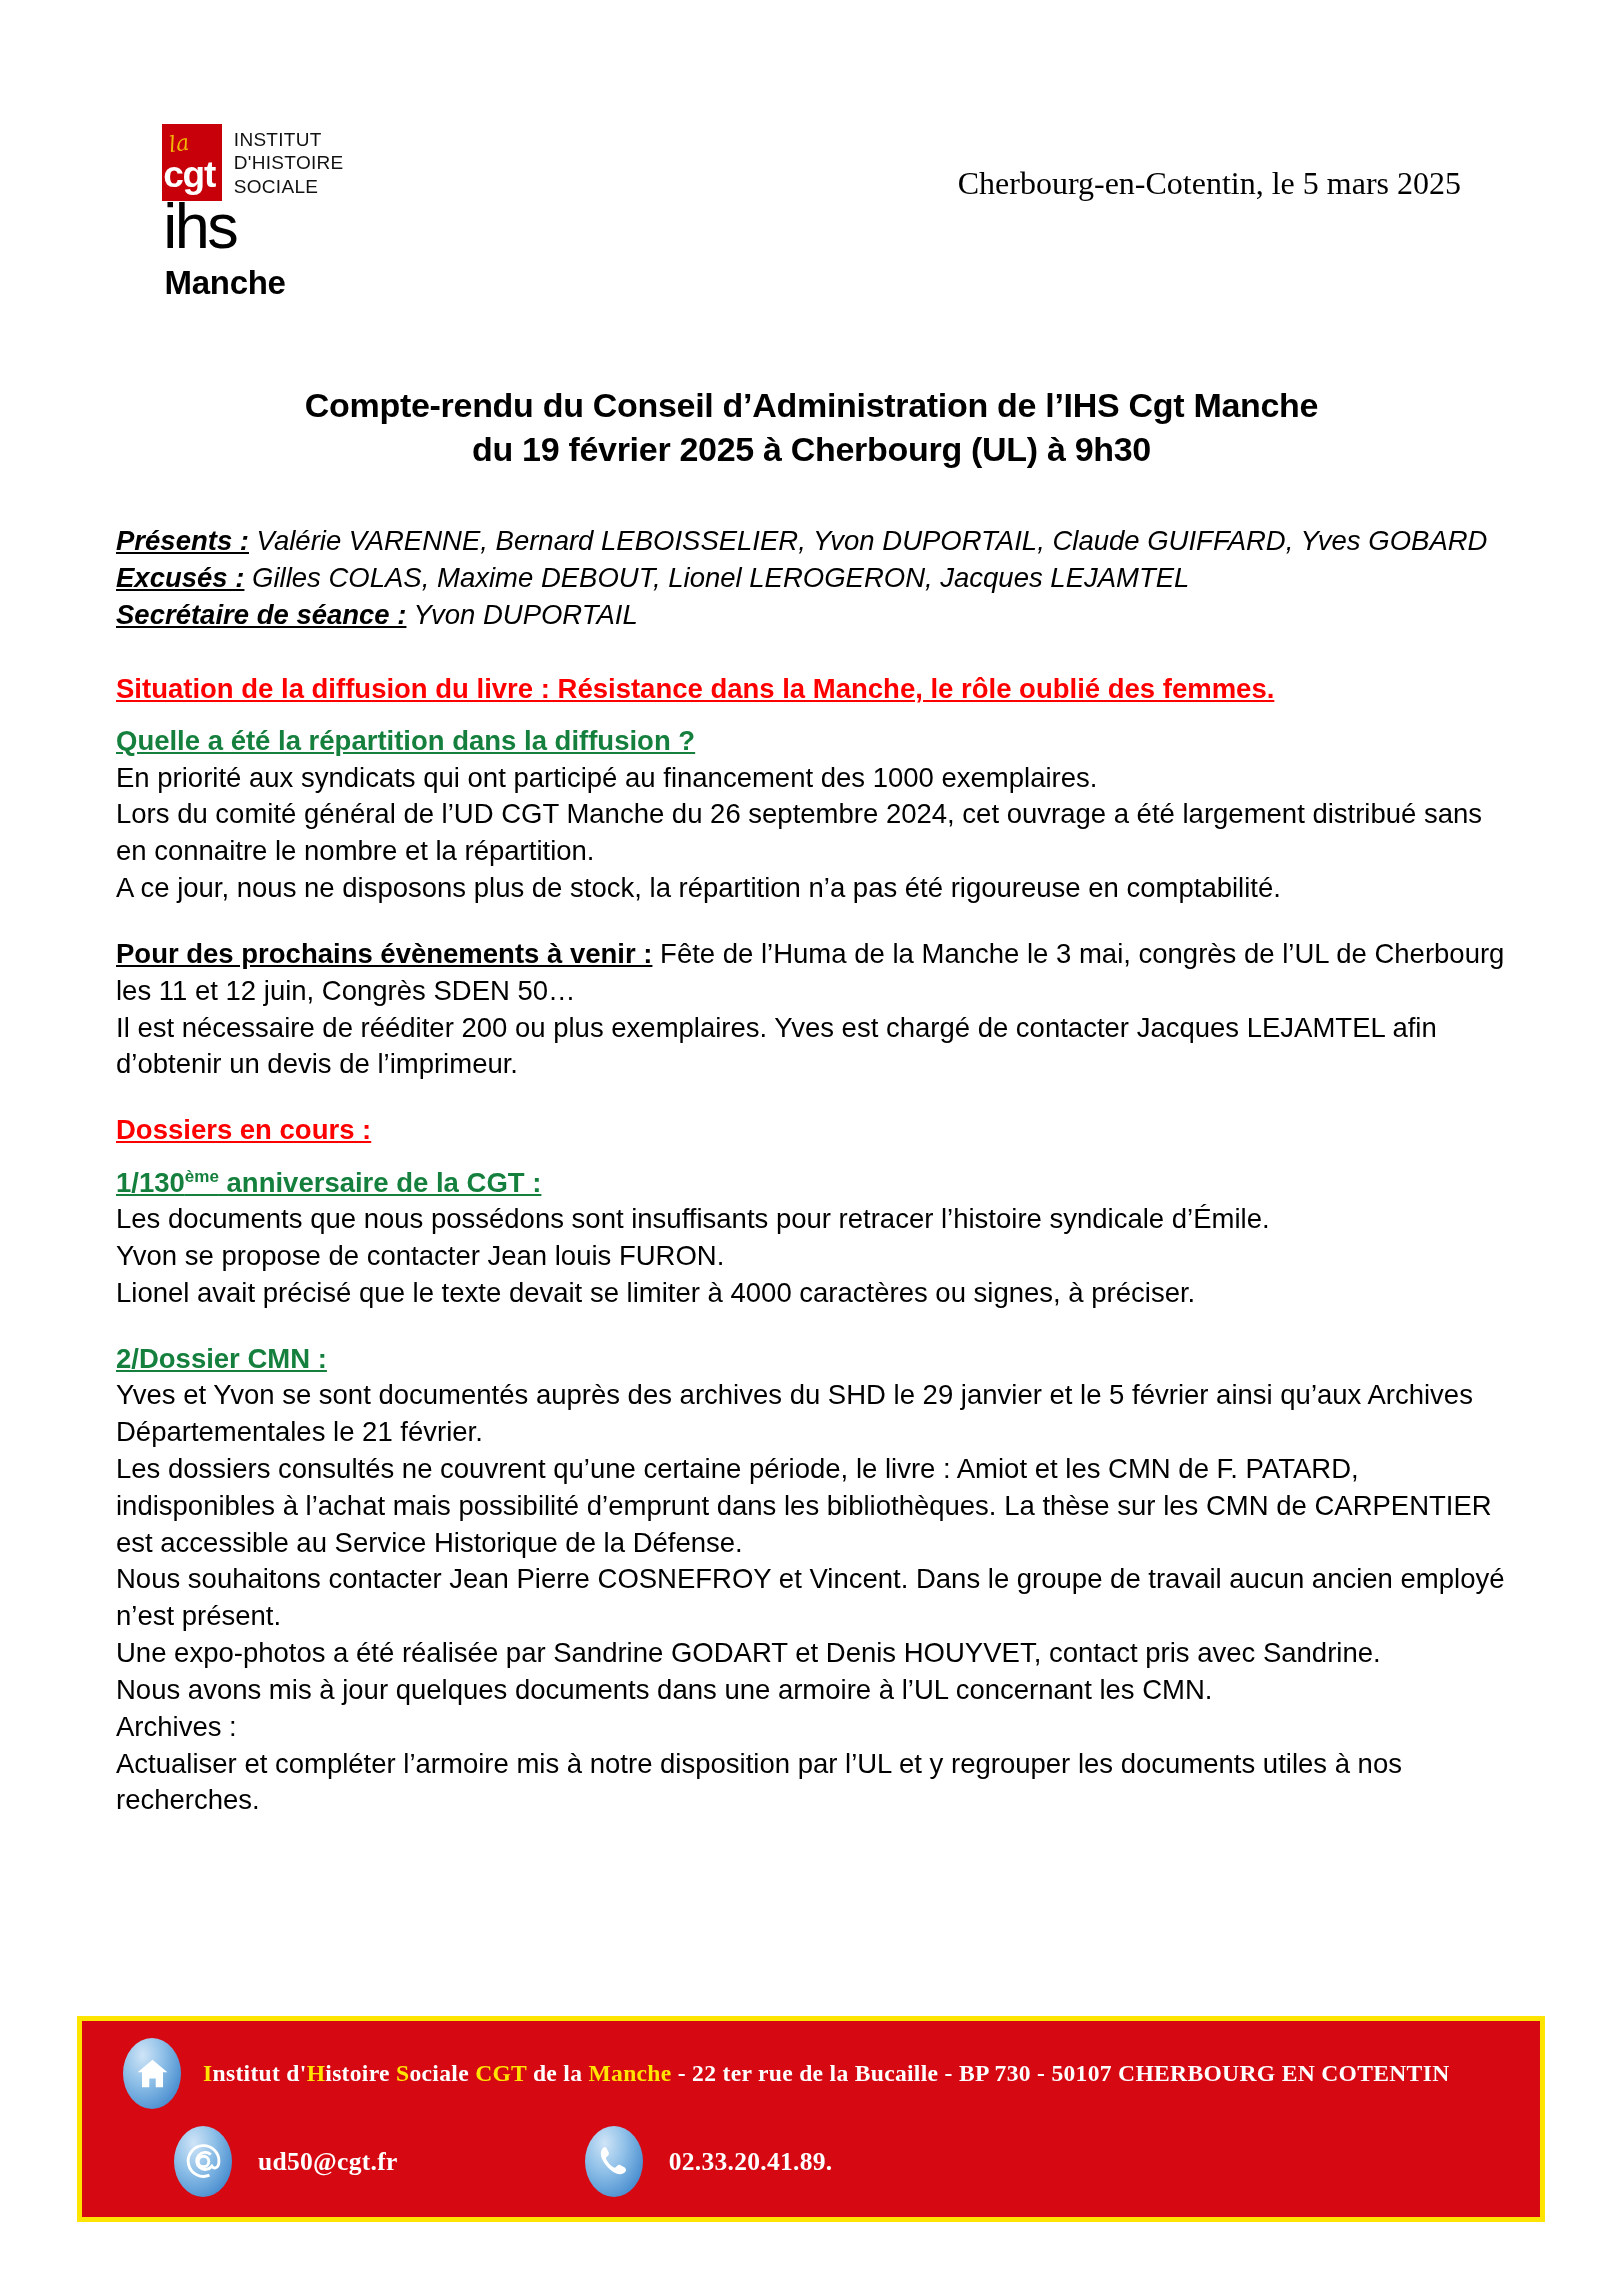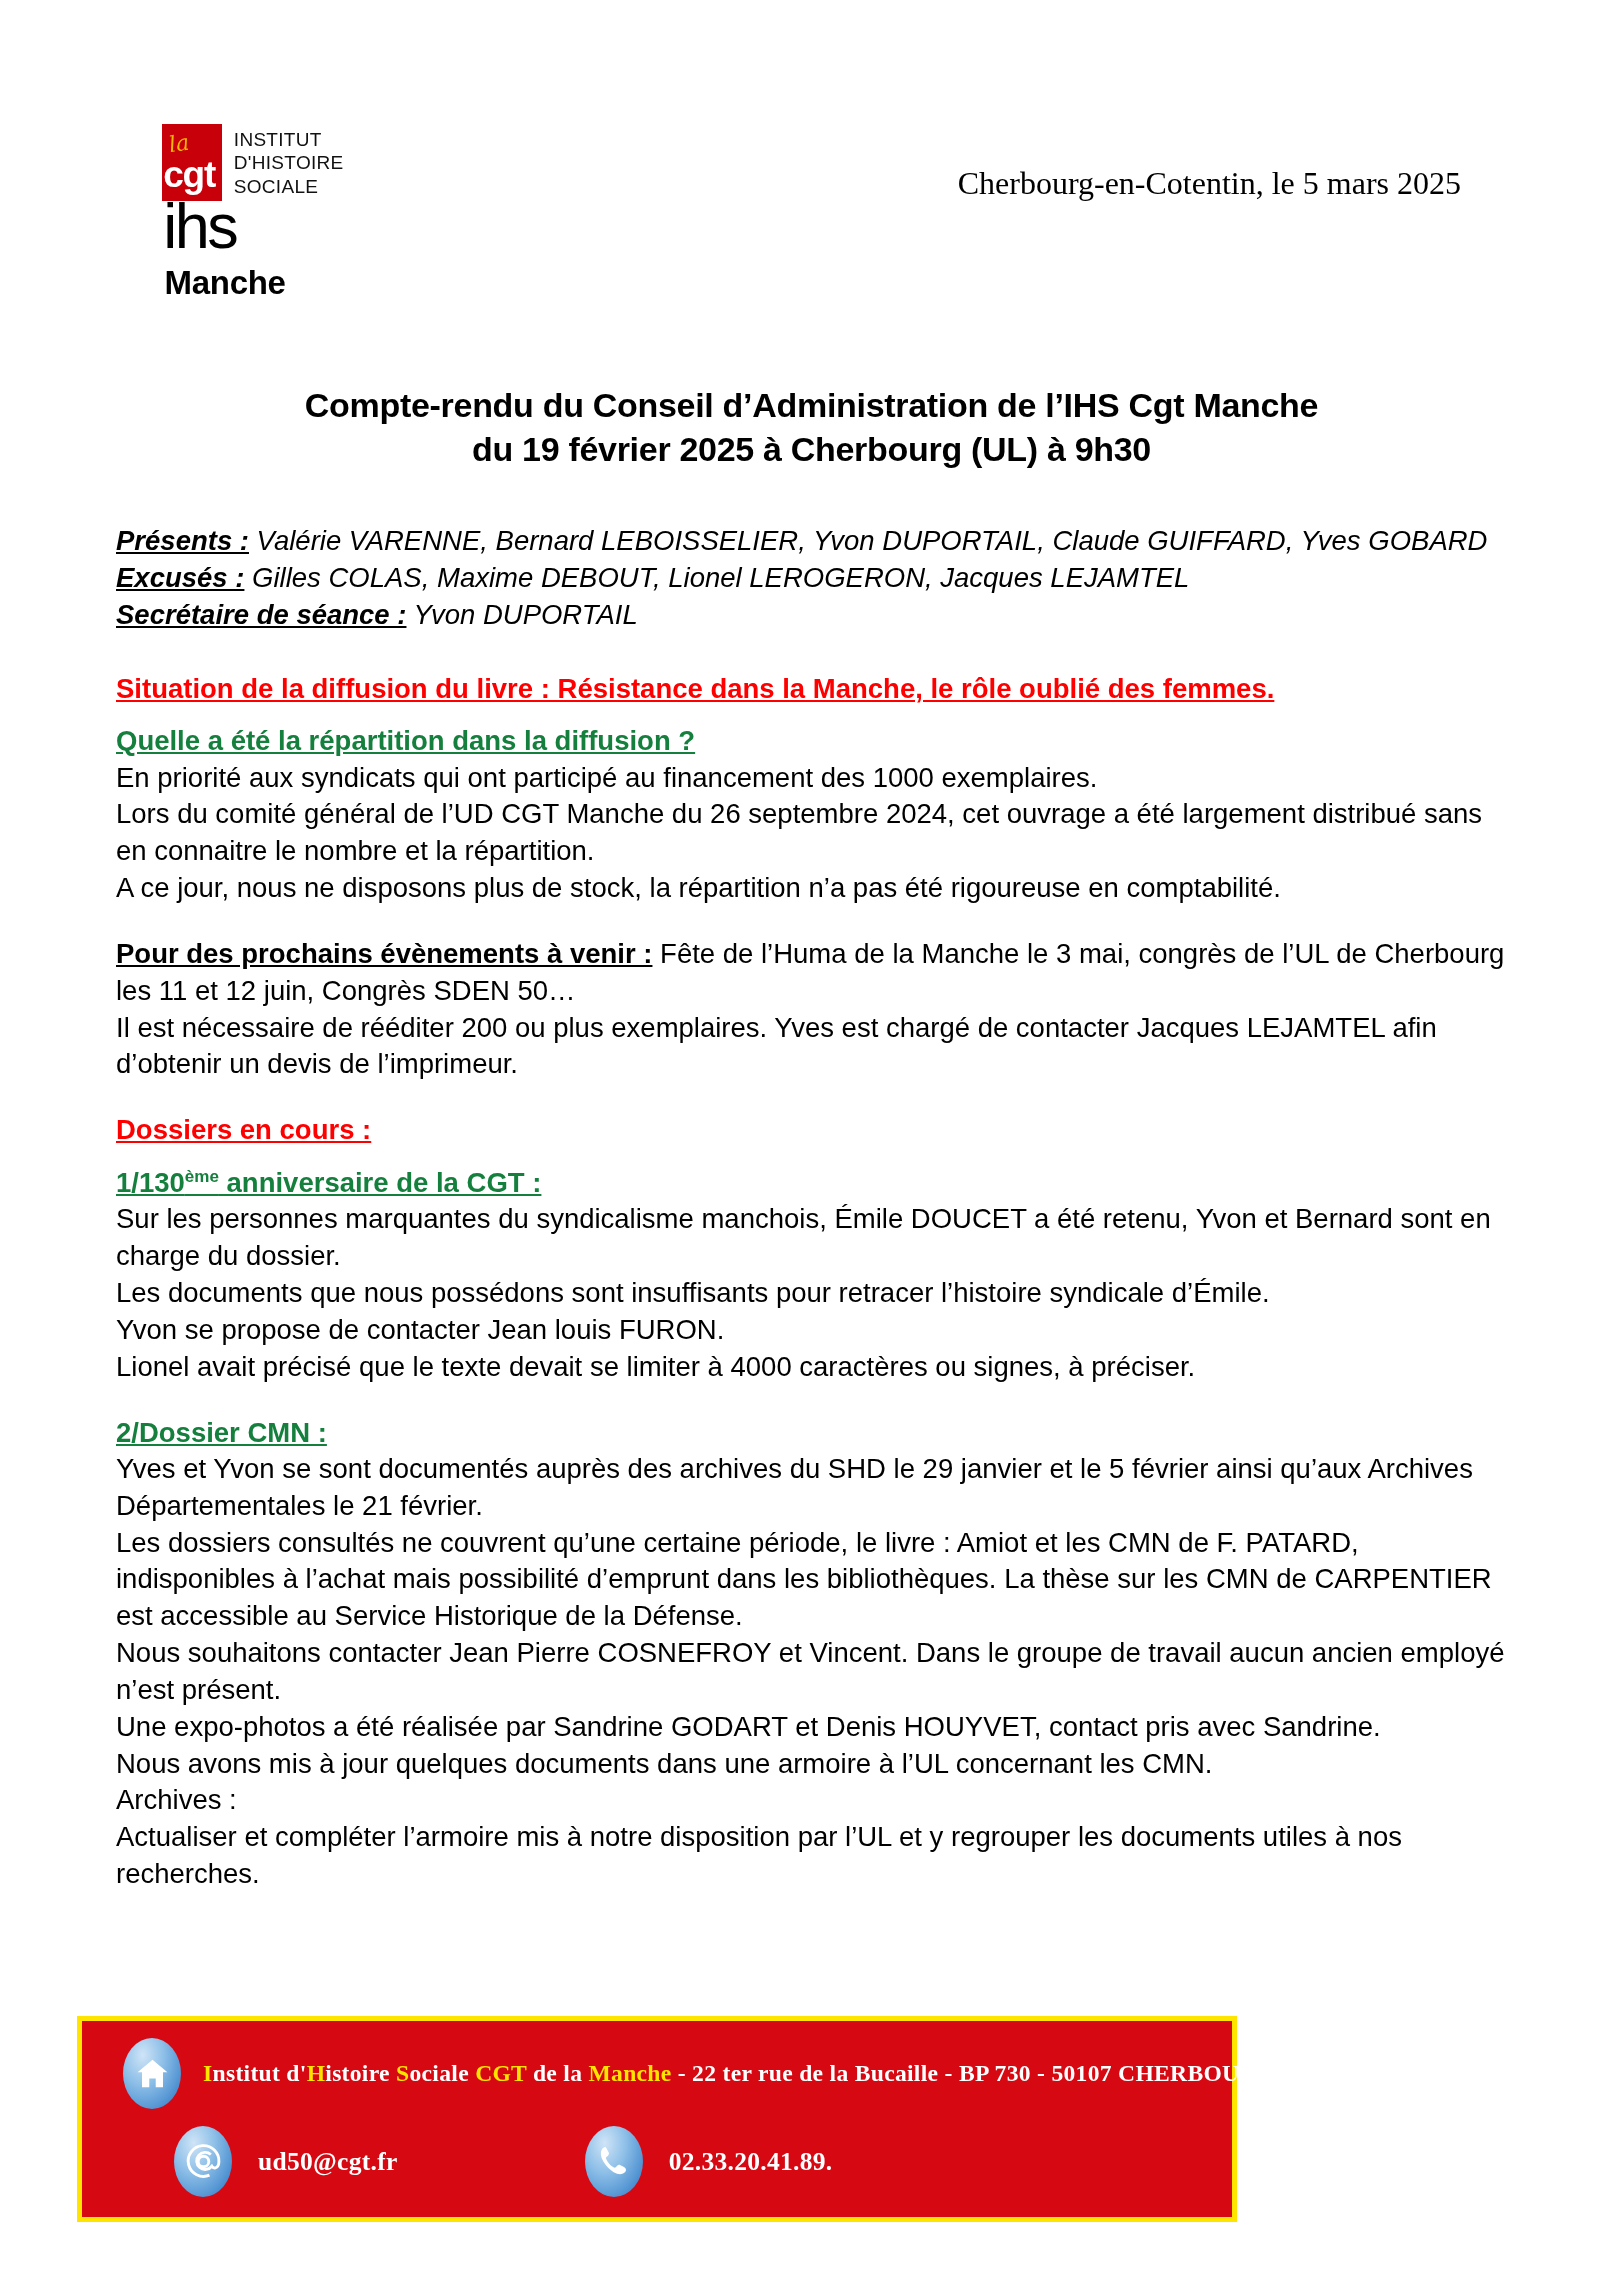--- a/index.html
+++ b/index.html
@@ -183,21 +183,21 @@
     font-size: 0.62em;
     vertical-align: super;
     line-height: 0;
   }
 
   
   .footer {
     position: absolute;
     left: 77px;
     bottom: 73px;
-    width: 1160px;
+    width: 1468px;
     background: #d60812;
     border: 5.9px solid #ffe400;
     box-sizing: border-box;
     padding: 17px 0 19.6px 0;
   }
   .footer-row {
     display: flex;
     align-items: center;
   }
   .footer-row.r1 { padding-left: 41px; }
@@ -291,21 +291,20 @@
       <p class="para">Il est nécessaire de rééditer 200 ou plus exemplaires. Yves est chargé de contacter Jacques LEJAMTEL afin d’obtenir un devis de l’imprimeur.</p>
     </div>
 
     <div class="gap-md"></div>
 
     <div>
       <div class="head-red">Dossiers en cours :</div>
       <div class="gap-sm"></div>
 
       <div><span class="head-black"><span>1/130</span><span class="sup">ème</span><span> anniversaire de la CGT :</span></span></div>
-      <p class="para">Sur les personnes marquantes du syndicalisme manchois, Émile DOUCET a été retenu, Yvon et Bernard sont en charge du dossier.</p>
       <p class="para">Les documents que nous possédons sont insuffisants pour retracer l’histoire syndicale d’Émile.</p>
       <p class="para">Yvon se propose de contacter Jean louis FURON.</p>
       <p class="para">Lionel avait précisé que le texte devait se limiter à 4000 caractères ou signes, à préciser.</p>
 
       <div class="gap-md"></div>
 
       <div><span class="head-black">2/Dossier CMN :</span></div>
       <p class="para">Yves et Yvon se sont documentés auprès des archives du SHD le 29 janvier et le 5 février ainsi qu’aux Archives Départementales le 21 février.</p>
       <p class="para">Les dossiers consultés ne couvrent qu’une certaine période, le livre : Amiot et les CMN de F. PATARD, indisponibles à l’achat mais possibilité d’emprunt dans les bibliothèques. La thèse sur les CMN de CARPENTIER est accessible au Service Historique de la Défense.</p>
       <p class="para">Nous souhaitons contacter Jean Pierre COSNEFROY et Vincent. Dans le groupe de travail aucun ancien employé n’est présent.</p>

